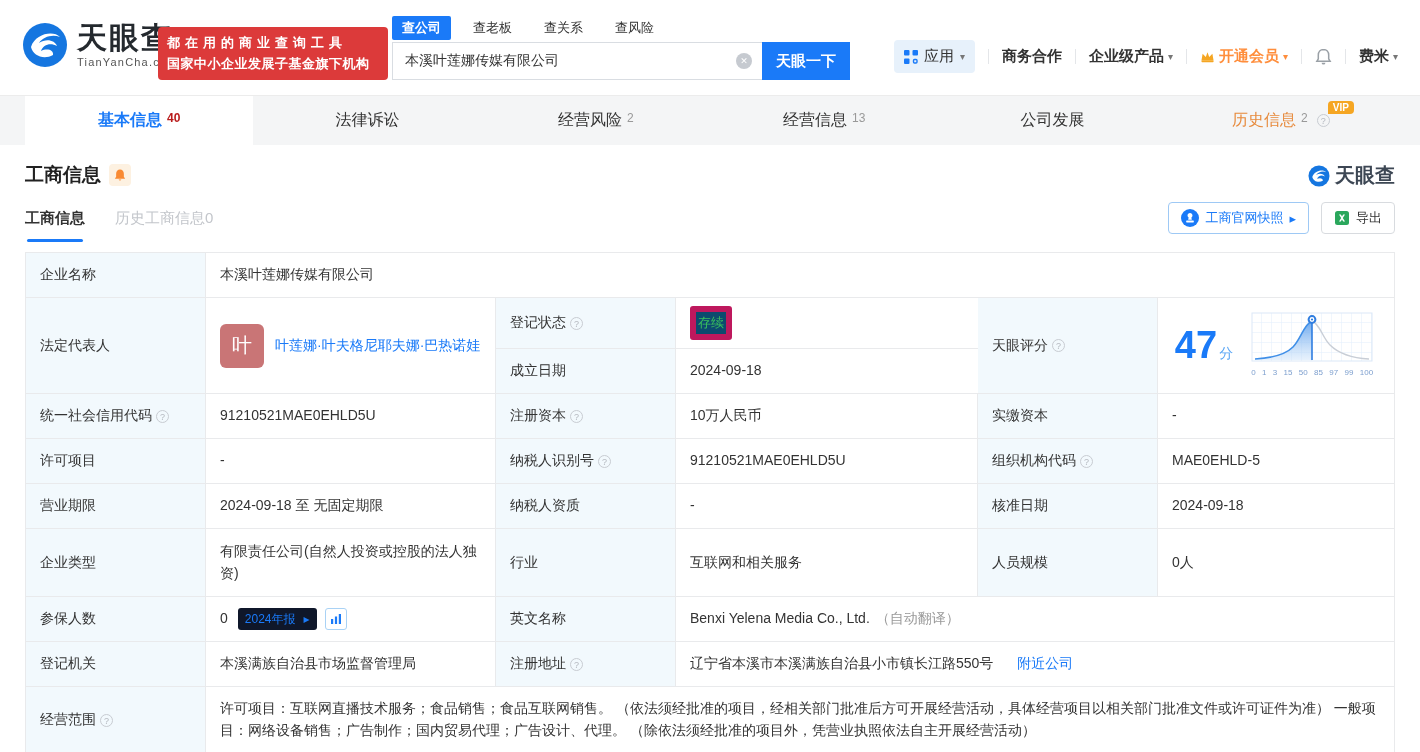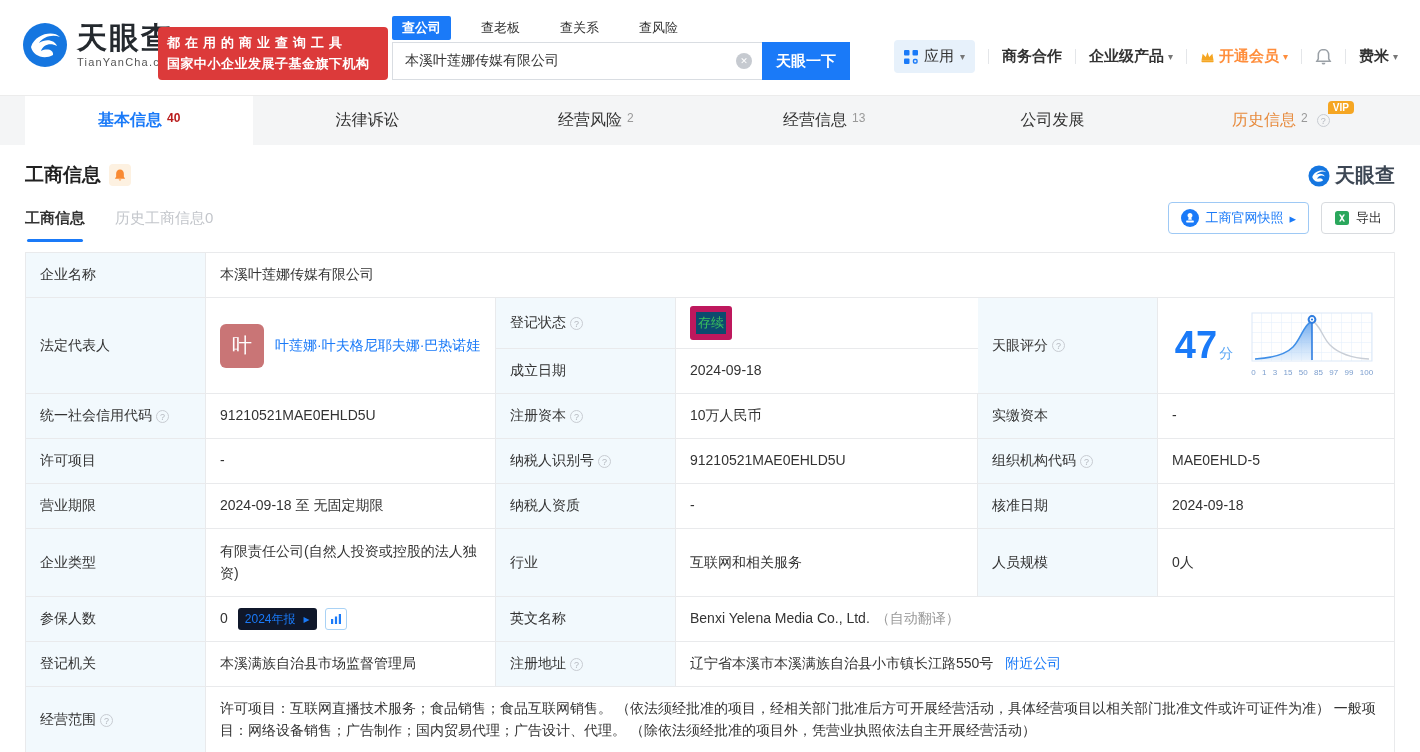--- a/index.html
+++ b/index.html
@@ -11,21 +11,21 @@
   
   .hdr { position:relative; height:95px; background:#fff; }
   .logo { position:absolute; left:22px; top:22px; display:flex; align-items:center; gap:9px; cursor:pointer; }
   .logo-cn { font-size:30px; font-weight:bold; color:#24292e; letter-spacing:2px; line-height:1; }
   .logo-en { font-size:11px; color:#555; letter-spacing:1.2px; margin-top:3px; }
   .banner { position:absolute; left:158px; top:27px; width:230px; background:#dc3a3a; border-radius:4px; padding:7px 9px; text-align:left; }
   .banner div { color:#fff; font-weight:bold; white-space:nowrap; }
   .banner .b1 { font-size:13px; letter-spacing:5px; }
   .banner .b2 { font-size:13px; letter-spacing:0.5px; margin-top:3px; }
   .search { position:absolute; left:392px; top:16px; width:458px; }
-  .stabs { display:flex; align-items:center; gap:20px; height:24px; margin-bottom:2px; }
+  .stabs { display:flex; align-items:center; gap:12px; height:24px; margin-bottom:2px; }
   .stab { font-size:13px; color:#333; cursor:pointer; padding:3px 10px; }
   .stab.active { background:#1a7af8; color:#fff; border-radius:2px; font-weight:bold; }
   .srow { display:flex; height:38px; }
   .sinwrap { position:relative; flex:1; }
   .sinwrap input { width:100%; height:38px; border:1px solid #d9dde2; border-right:none; padding:0 34px 0 12px; font-size:14px; color:#333; outline:none; font-family:inherit; }
   .sclear { position:absolute; right:10px; top:11px; width:16px; height:16px; background:#c6cad0; color:#fff; border-radius:50%; font-size:9px; line-height:16px; text-align:center; cursor:pointer; }
   .sbtn { width:88px; height:38px; background:#1a7af8; border:none; color:#fff; font-size:15px; font-weight:bold; cursor:pointer; font-family:inherit; }
   .topnav { position:absolute; right:22px; top:40px; display:flex; align-items:center; gap:13px; font-size:15px; }
   .appbtn { display:flex; align-items:center; gap:6px; background:#e7f1fb; border-radius:4px; padding:7px 10px; cursor:pointer; }
   .caret { font-size:10px; color:#777; }
@@ -378,21 +378,21 @@
 
     <div class="trow">
       <div class="cell lab w-l">登记机关</div>
       <div class="cell w-v1">本溪满族自治县市场监督管理局</div>
       <div class="cell lab w-l">
         <span>注册地址</span>
           <span class="qmark">?</span>
       </div>
       <div class="cell grow">
         <span>辽宁省本溪市本溪满族自治县小市镇长江路550号</span>
-        <span class="link" style="margin-left:12px">附近公司</span>
+        <span class="link" style="margin-left:24px">附近公司</span>
       </div>
     </div>
 
     <div class="trow">
       <div class="cell lab w-l" style="min-height:67px">
         <span>经营范围</span>
           <span class="qmark">?</span>
       </div>
       <div class="cell grow" style="min-height:67px">许可项目：互联网直播技术服务；食品销售；食品互联网销售。 （依法须经批准的项目，经相关部门批准后方可开展经营活动，具体经营项目以相关部门批准文件或许可证件为准） 一般项目：网络设备销售；广告制作；国内贸易代理；广告设计、代理。 （除依法须经批准的项目外，凭营业执照依法自主开展经营活动）</div>
     </div>

